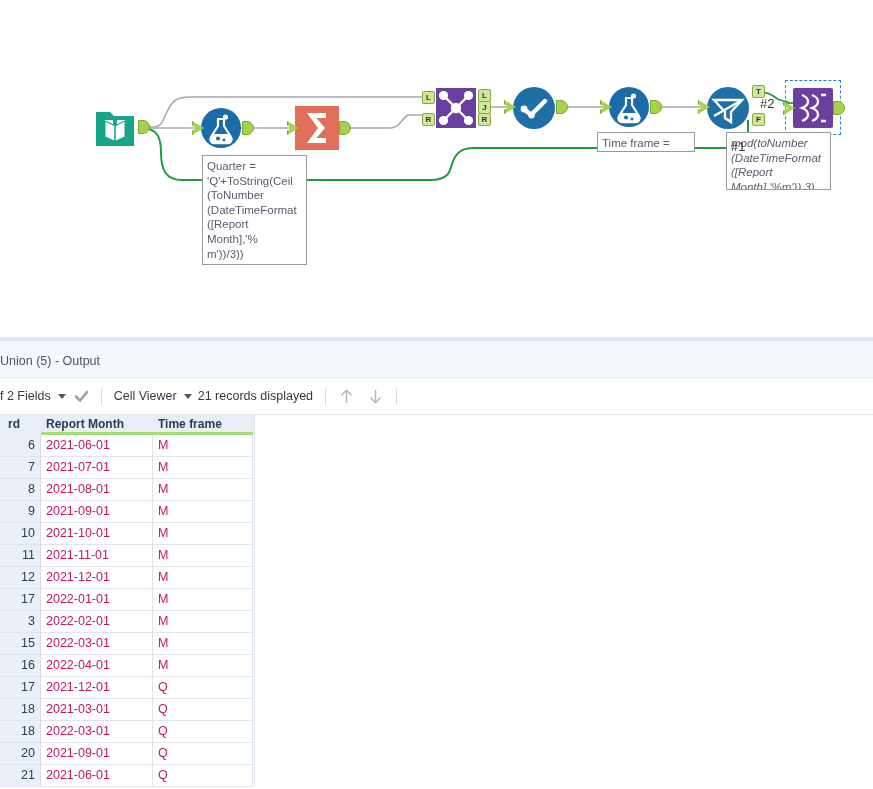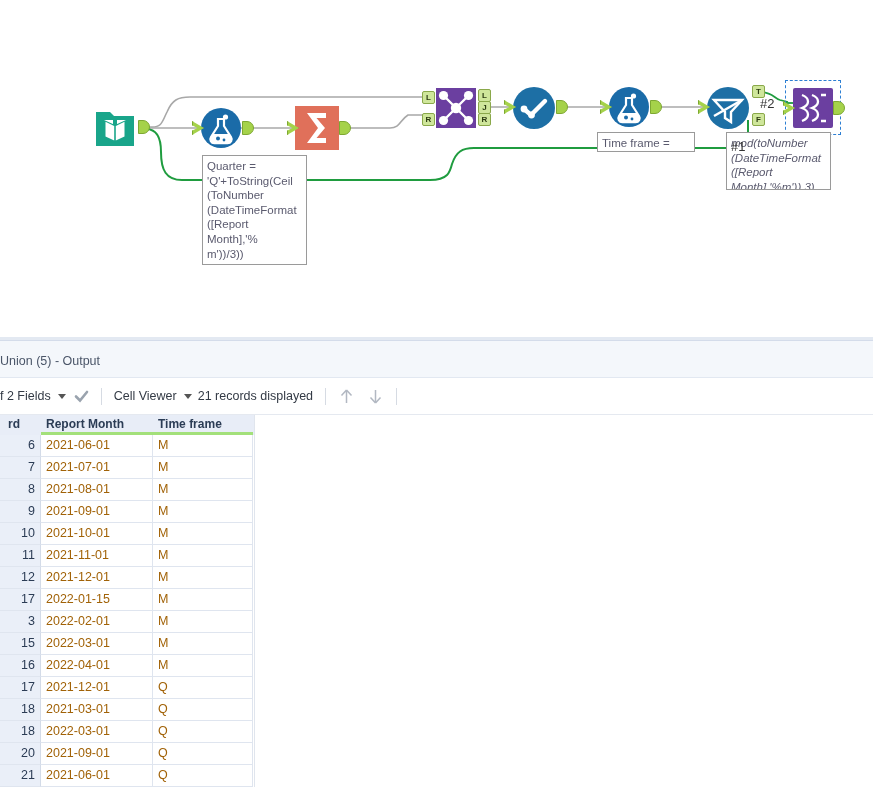--- a/index.html
+++ b/index.html
@@ -167,21 +167,21 @@
   .ghead .hcell.rec {
     background: #e8edf7;
     border-bottom: none;
     text-align: left;
     padding-left: 8px;
   }
   .grow { display: flex; height: 22px; }
   .gcell {
     box-sizing: border-box;
     font-size: 12.5px;
-    color: #a16207;
+    color: #be185d;
     font-family: "Liberation Sans", sans-serif;
     padding: 3px 4px 0 5px;
     background: #ffffff;
     border-bottom: 1px solid #dfe5ef;
     border-right: 1px solid #dfe5ef;
     white-space: nowrap;
     overflow: hidden;
   }
   .gcell.recnum {
     background: #eaeff8;
@@ -414,21 +414,21 @@
             <div class="gcell col-a">2021-11-01</div>
             <div class="gcell col-b">M</div>
           </div>
           <div class="grow">
             <div class="gcell recnum col-rec">12</div>
             <div class="gcell col-a">2021-12-01</div>
             <div class="gcell col-b">M</div>
           </div>
           <div class="grow">
             <div class="gcell recnum col-rec">17</div>
-            <div class="gcell col-a">2022-01-15</div>
+            <div class="gcell col-a">2022-01-01</div>
             <div class="gcell col-b">M</div>
           </div>
           <div class="grow">
             <div class="gcell recnum col-rec">3</div>
             <div class="gcell col-a">2022-02-01</div>
             <div class="gcell col-b">M</div>
           </div>
           <div class="grow">
             <div class="gcell recnum col-rec">15</div>
             <div class="gcell col-a">2022-03-01</div>

